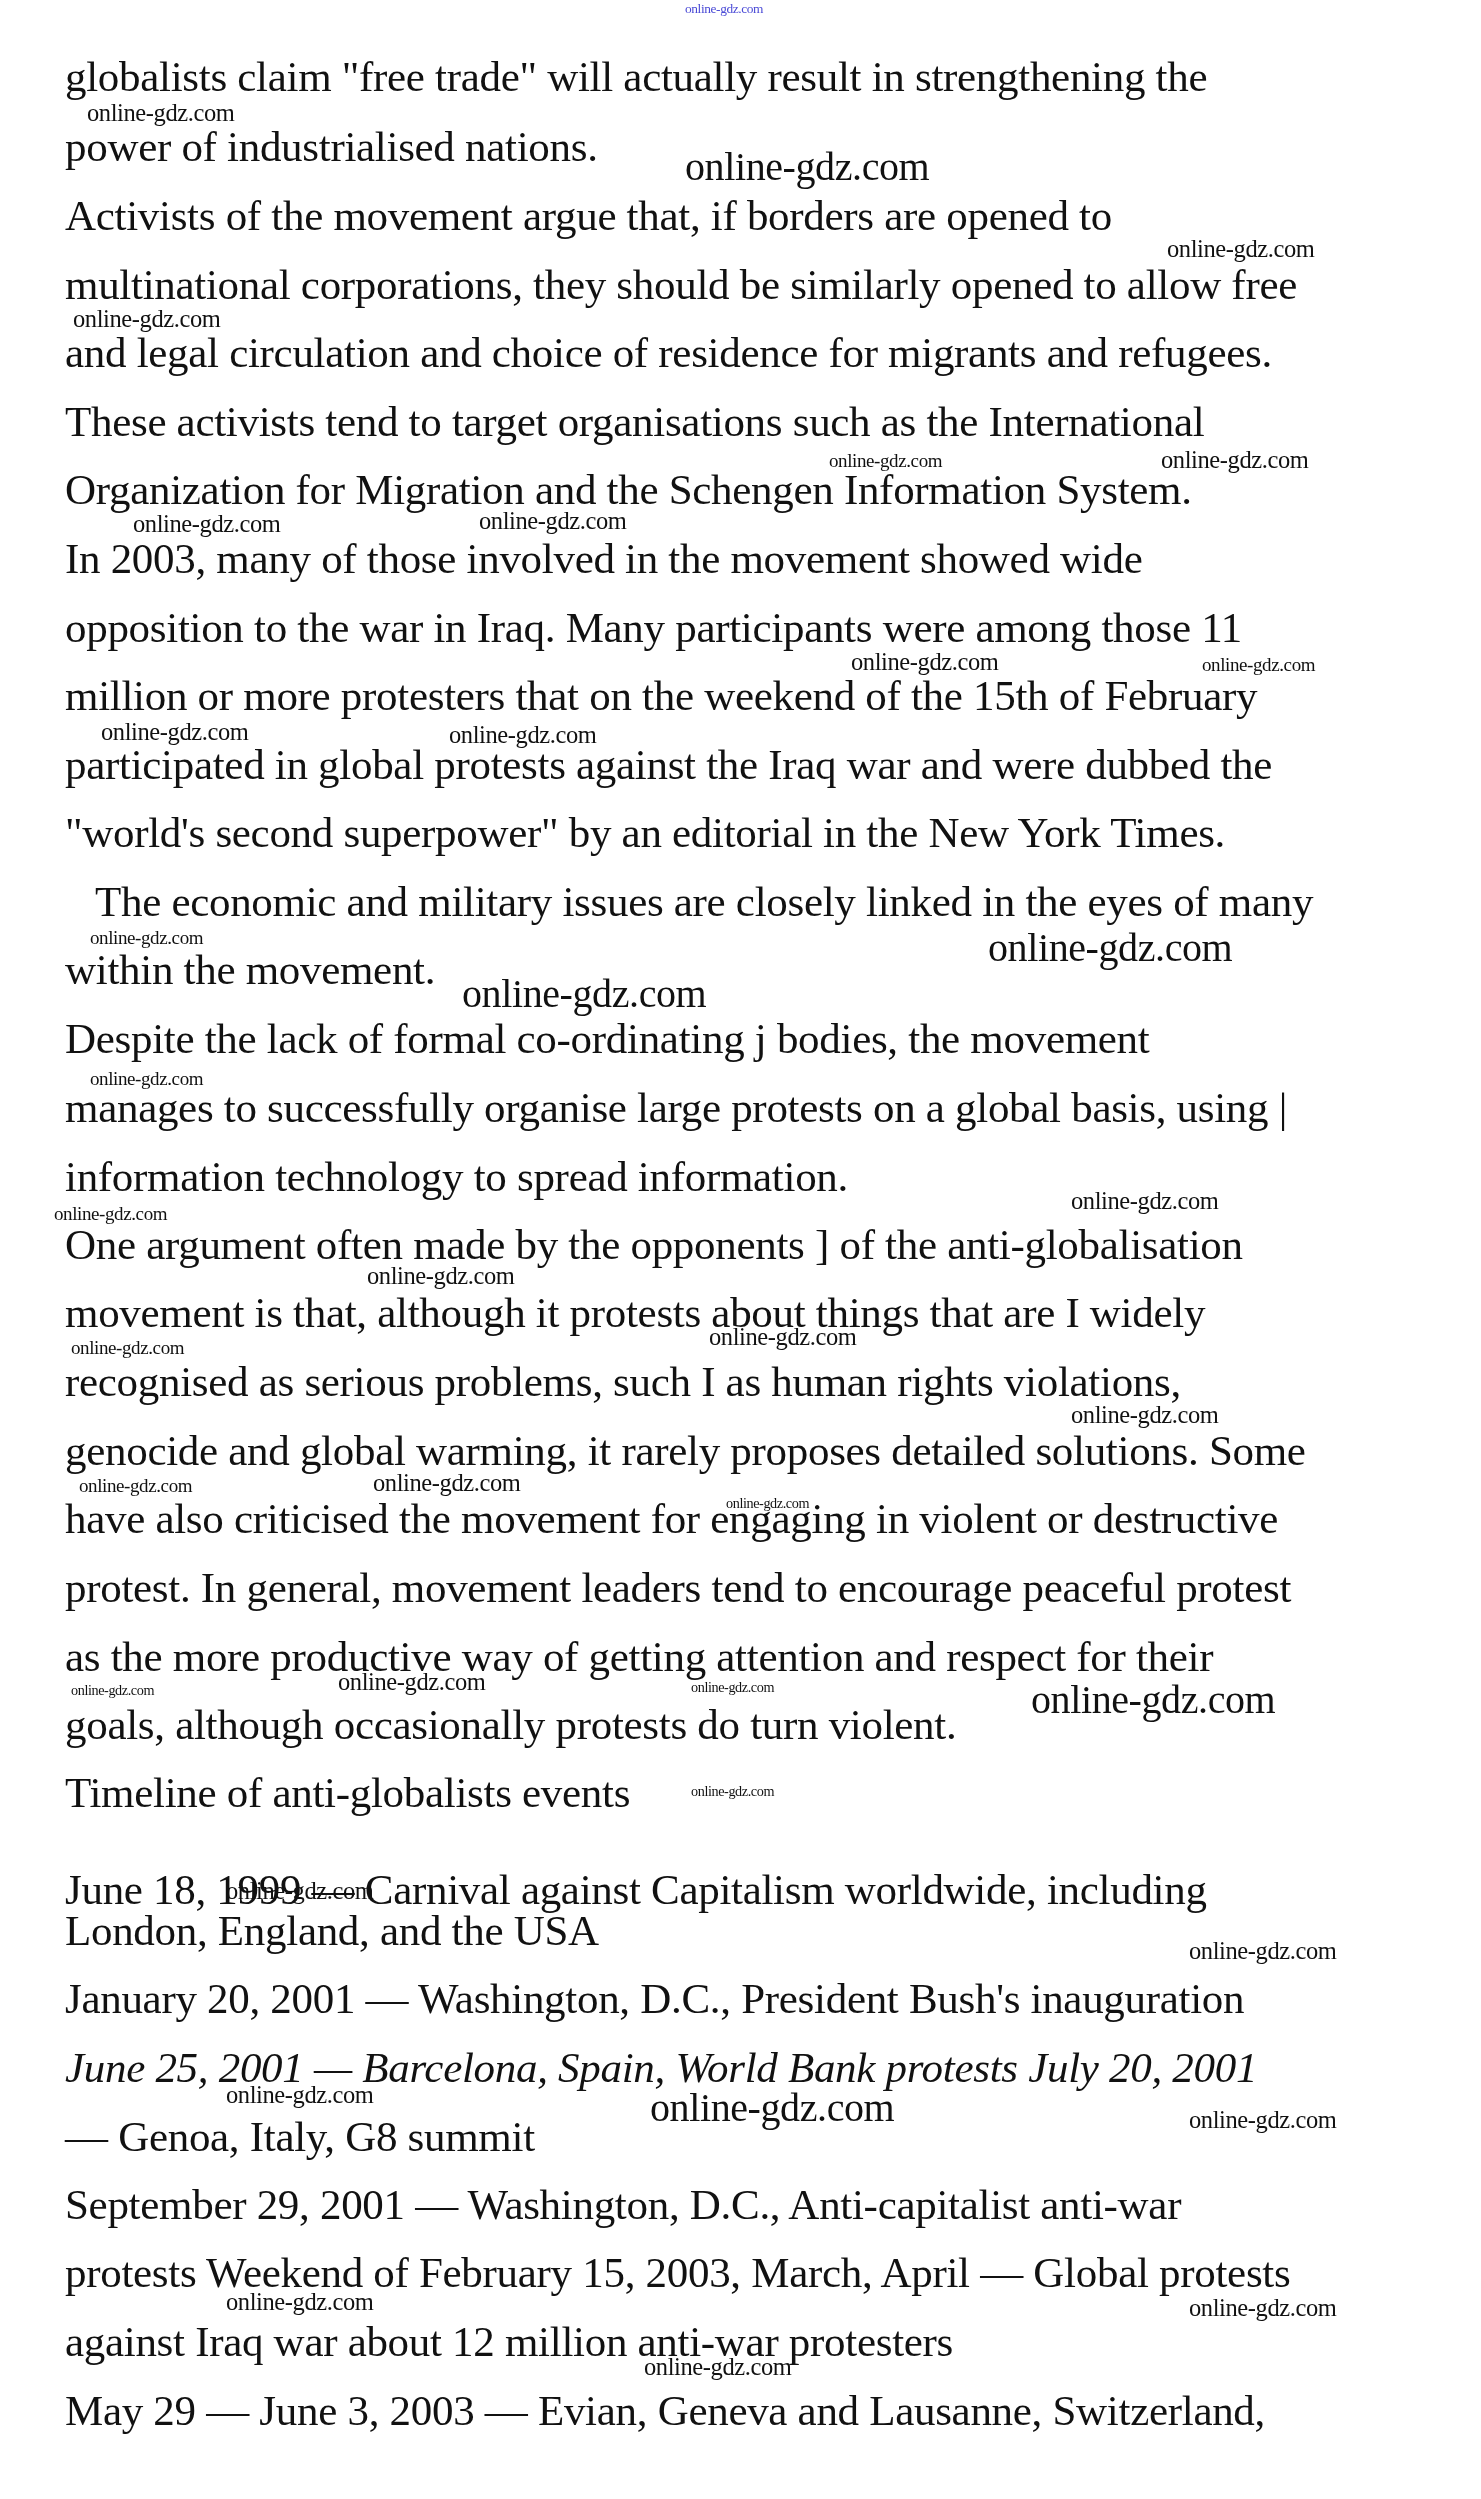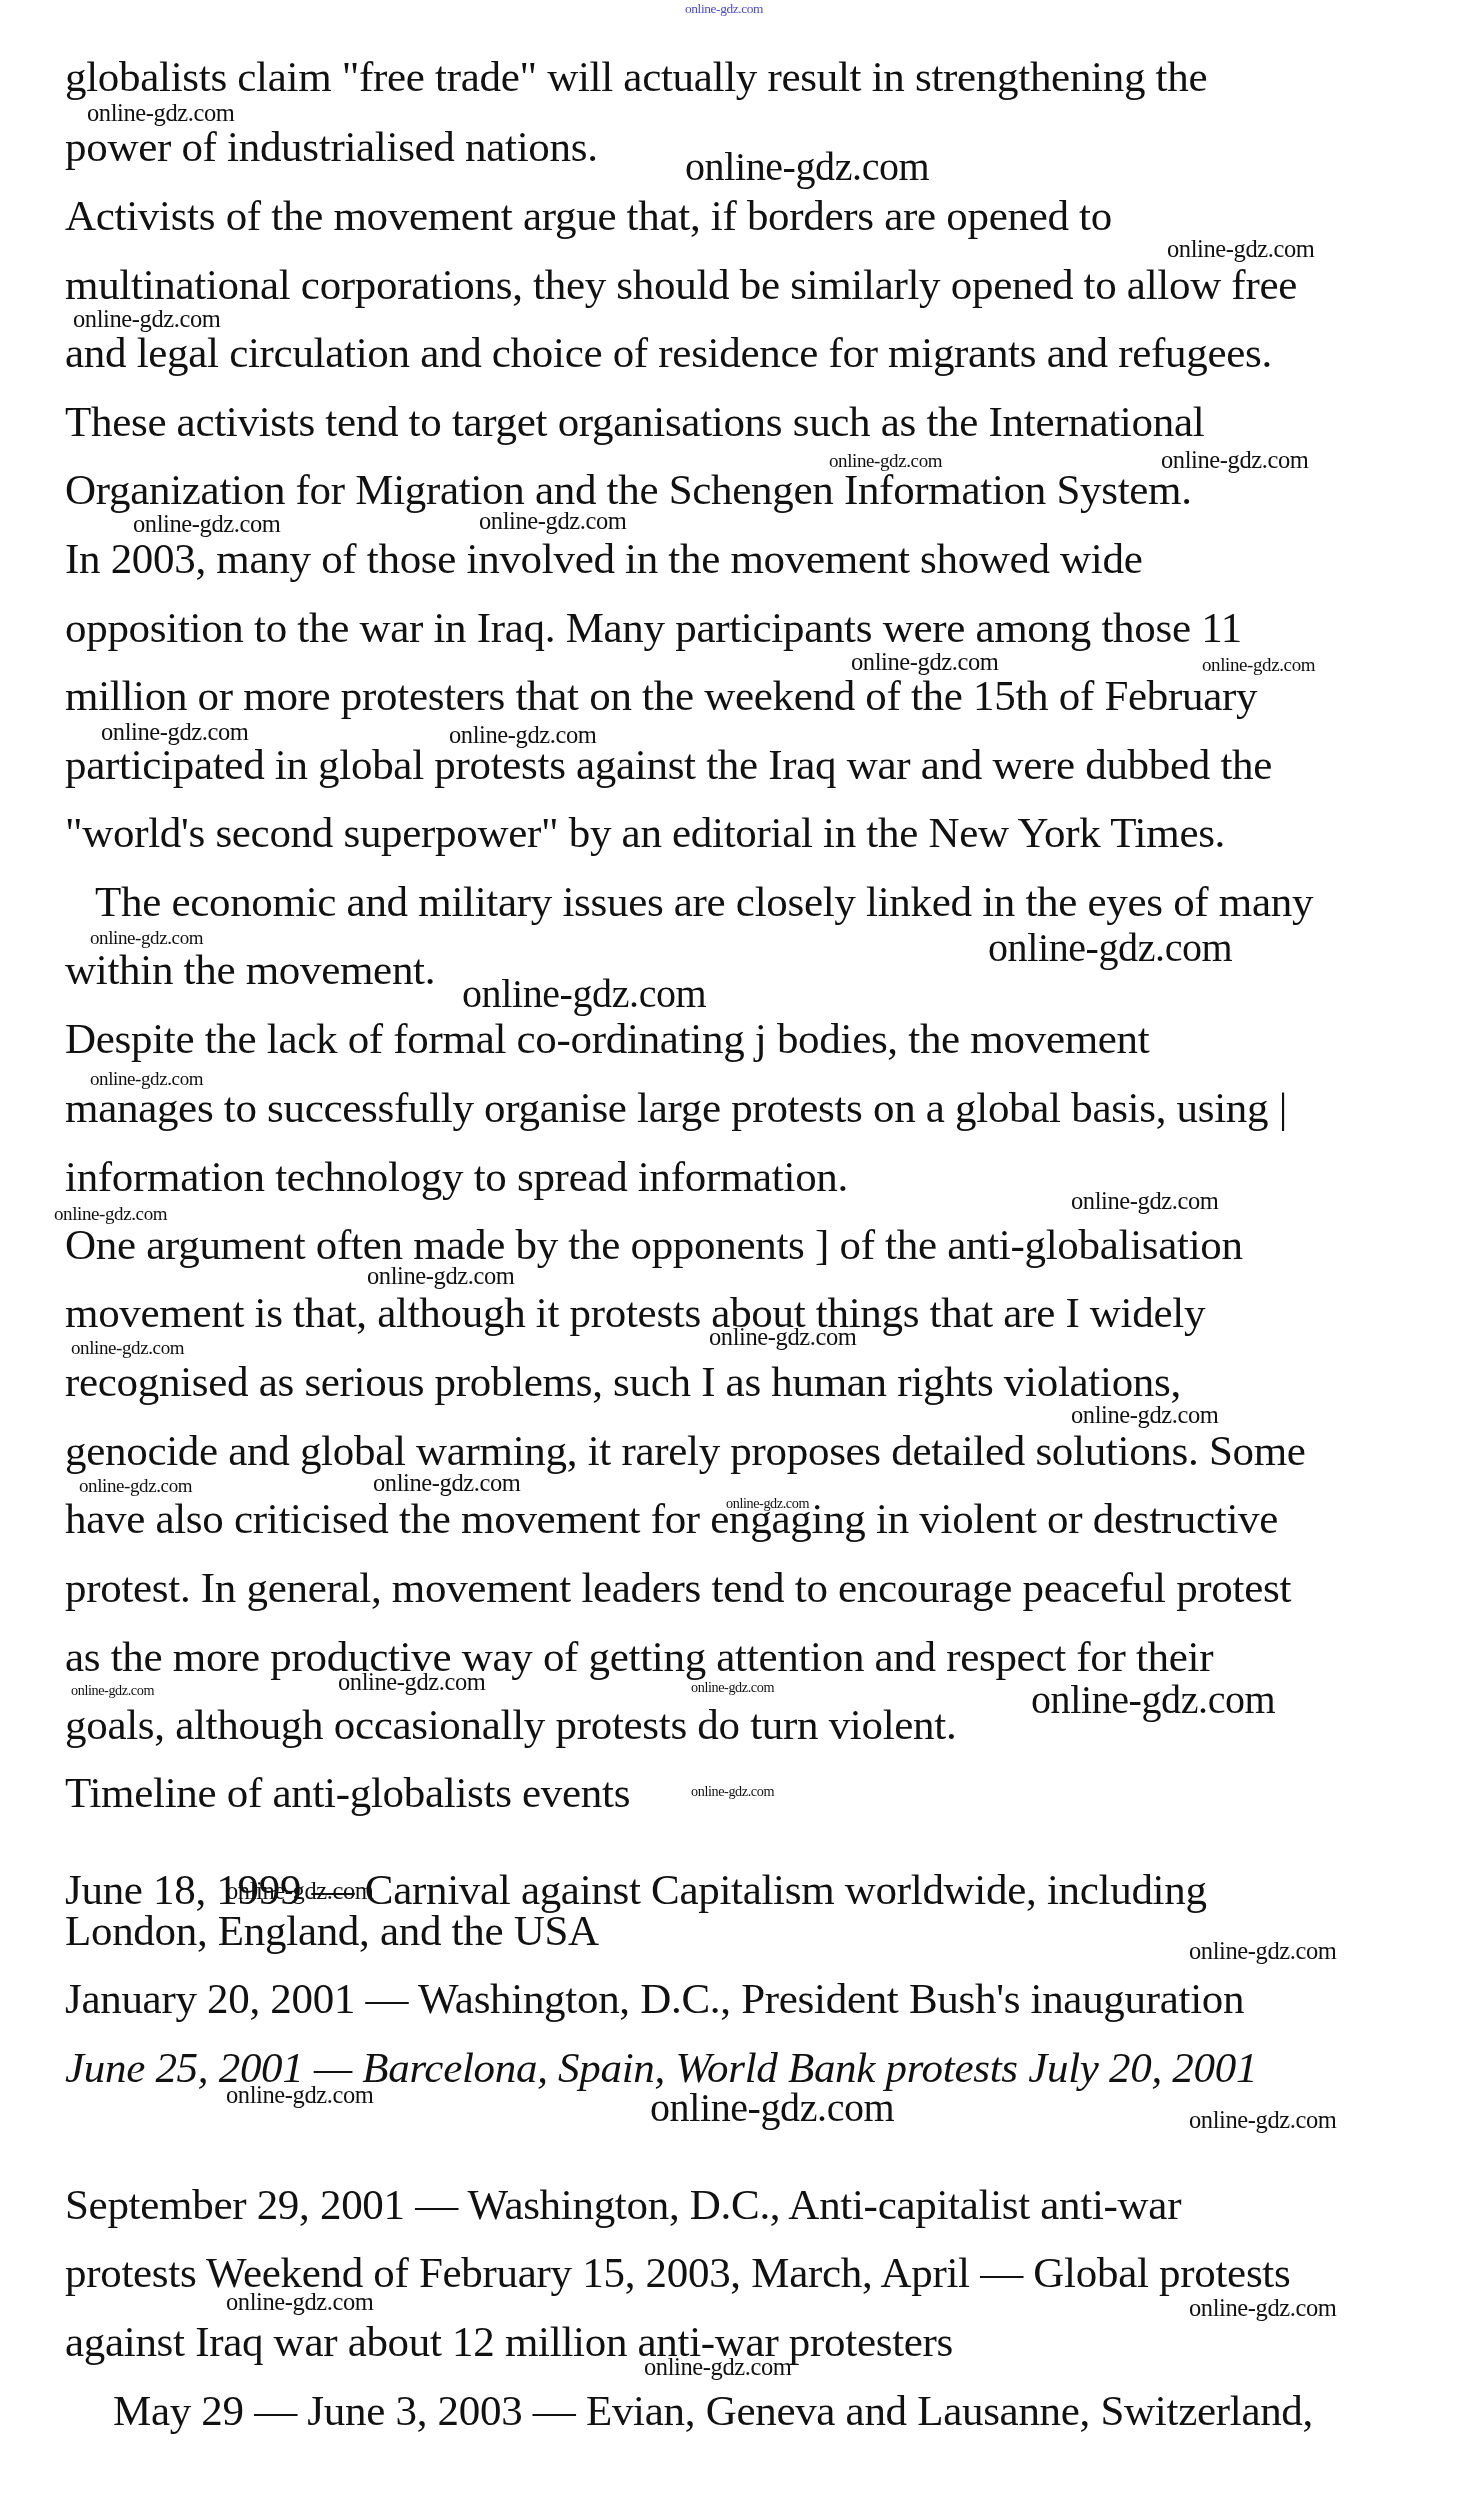--- a/index.html
+++ b/index.html
@@ -52,24 +52,25 @@
   <div class="line" style="top:1429px;">genocide and global warming, it rarely proposes detailed solutions. Some</div>
   <div class="line" style="top:1497px;">have also criticised the movement for engaging in violent or destructive</div>
   <div class="line" style="top:1566px;">protest. In general, movement leaders tend to encourage peaceful protest</div>
   <div class="line" style="top:1635px;">as the more productive way of getting attention and respect for their</div>
   <div class="line" style="top:1703px;">goals, although occasionally protests do turn violent.</div>
   <div class="line" style="top:1771px;">Timeline of anti-globalists events</div>
   <div class="line" style="top:1840px;margin-top:28px;">June 18, 1999 — Carnival against Capitalism worldwide, including</div>
   <div class="line" style="top:1909px;">London, England, and the USA</div>
   <div class="line" style="top:1977px;">January 20, 2001 — Washington, D.C., President Bush's inauguration</div>
   <div class="line" style="top:2046px;font-style:italic;">June 25, 2001 — Barcelona, Spain, World Bank protests July 20, 2001</div>
+  <div class="line" style="top:2115px;">— Genoa, Italy, G8 summit</div>
   <div class="line" style="top:2183px;">September 29, 2001 — Washington, D.C., Anti-capitalist anti-war</div>
   <div class="line" style="top:2251px;">protests Weekend of February 15, 2003, March, April — Global protests</div>
   <div class="line" style="top:2320px;">against Iraq war about 12 million anti-war protesters</div>
-  <div class="line" style="top:2389px;margin-left:48px;">May 29 — June 3, 2003 — Evian, Geneva and Lausanne, Switzerland,</div>
+  <div class="line" style="top:2389px;">May 29 — June 3, 2003 — Evian, Geneva and Lausanne, Switzerland,</div>
 
   <div class="wm s" style="left:87px;top:101px;">online-gdz.com</div>
   <div class="wm l" style="left:685px;top:147px;">online-gdz.com</div>
   <div class="wm s" style="left:1167px;top:237px;">online-gdz.com</div>
   <div class="wm s" style="left:73px;top:307px;">online-gdz.com</div>
   <div class="wm xs" style="left:829px;top:451px;">online-gdz.com</div>
   <div class="wm s" style="left:1161px;top:448px;">online-gdz.com</div>
   <div class="wm s" style="left:133px;top:512px;">online-gdz.com</div>
   <div class="wm s" style="left:479px;top:509px;">online-gdz.com</div>
   <div class="wm s" style="left:851px;top:650px;">online-gdz.com</div>

